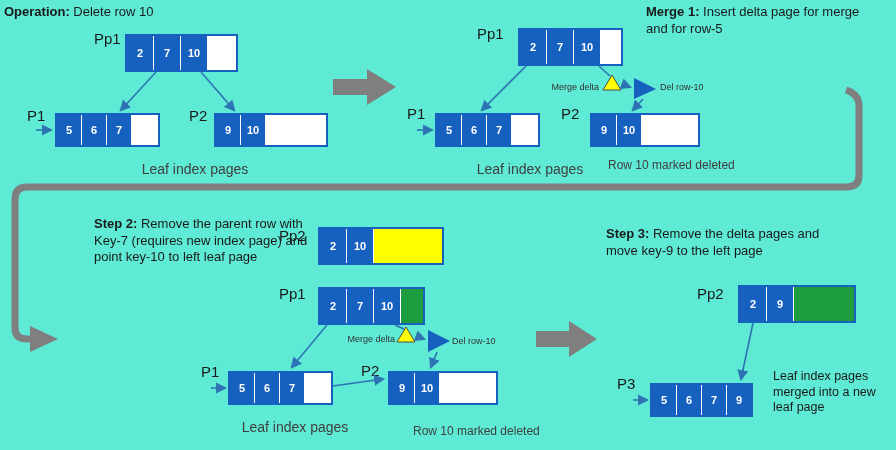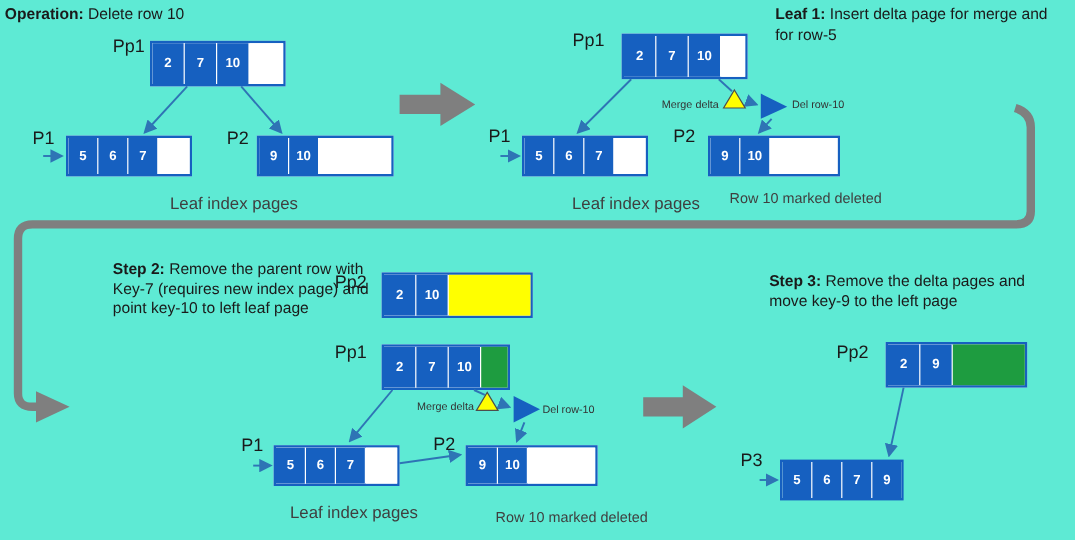--- a/index.html
+++ b/index.html
@@ -102,21 +102,21 @@
     <div class="cells">
         <div class="cell">9</div>
         <div class="cell">10</div>
       </div>
     <div class="fill" style="width:60px;"></div>
   </div>
 
   <div class="cap" style="left:130px;top:161px;width:130px;text-align:center;">Leaf index pages</div>
 
   <div class="txt" style="left:646px;top:4px;width:235px;">
-    <b>Leaf 1:</b><span> Insert delta page for merge and for row-5</span>
+    <b>Merge 1:</b><span> Insert delta page for merge and for row-5</span>
   </div>
 
   <div class="plabel" style="left:477px;top:25px;">Pp1</div>
   <div class="page page-lg" style="left:518px;top:28px;">
     <div class="cells">
         <div class="cell">2</div>
         <div class="cell">7</div>
         <div class="cell">10</div>
       </div>
     <div class="fill" style="width:20px;"></div>
@@ -188,21 +188,21 @@
     <div class="cells">
         <div class="cell">9</div>
         <div class="cell">10</div>
       </div>
     <div class="fill" style="width:56px;"></div>
   </div>
 
   <div class="cap" style="left:230px;top:419px;width:130px;text-align:center;">Leaf index pages</div>
   <div class="cap2" style="left:413px;top:424px;width:160px;">Row 10 marked deleted</div>
 
-  <div class="txt" style="left:641px;top:226px;width:230px;">
+  <div class="txt" style="left:606px;top:226px;width:230px;">
     <b>Step 3:</b><span> Remove the delta pages and move key-9 to the left page</span>
   </div>
 
   <div class="plabel" style="left:697px;top:285px;">Pp2</div>
   <div class="page page-lg" style="left:738px;top:285px;">
     <div class="cells">
         <div class="cell">2</div>
         <div class="cell">9</div>
       </div>
     <div class="fill fill-green" style="width:60px;"></div>
@@ -211,14 +211,15 @@
   <div class="plabel" style="left:617px;top:375px;">P3</div>
   <div class="page page-sm" style="left:650px;top:383px;">
     <div class="cells">
         <div class="cell">5</div>
         <div class="cell">6</div>
         <div class="cell">7</div>
         <div class="cell">9</div>
       </div>
   </div>
 
+  <div class="note" style="left:773px;top:369px;width:110px;">Leaf index pages merged into a new leaf page</div>
 
 </div>
 
 </body></html>

